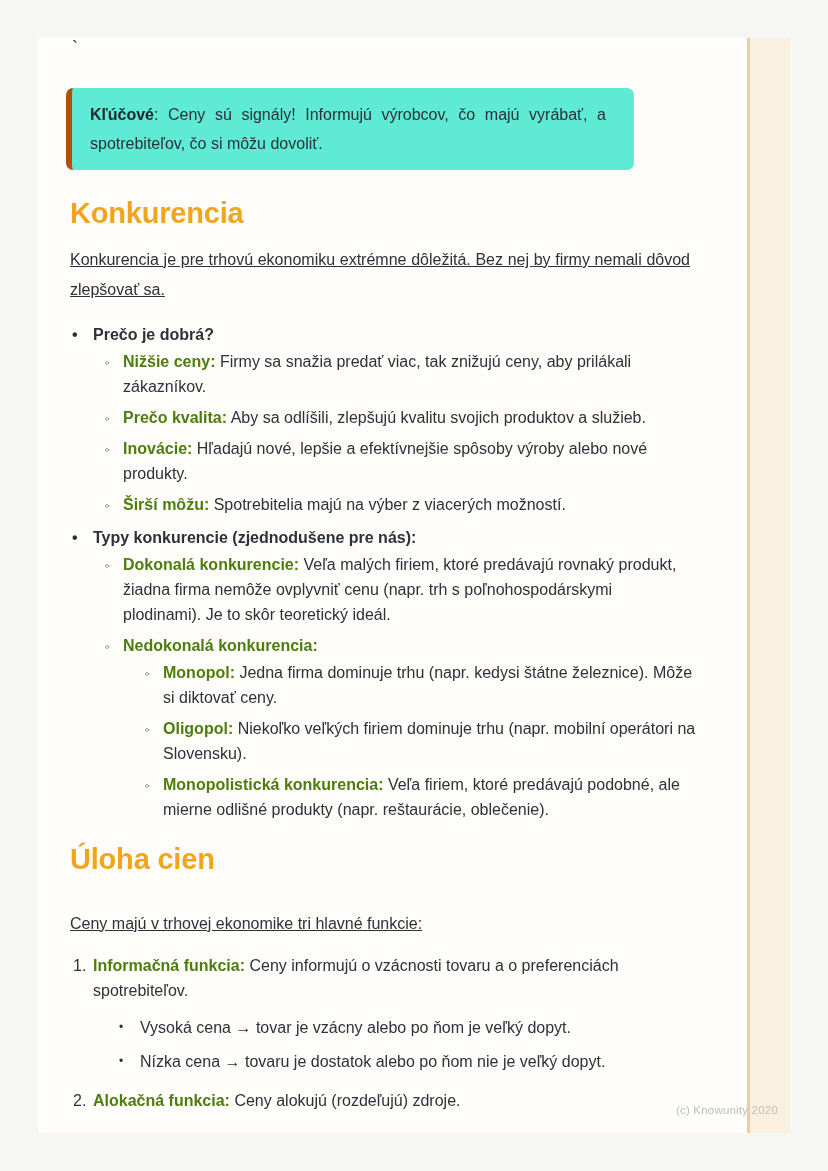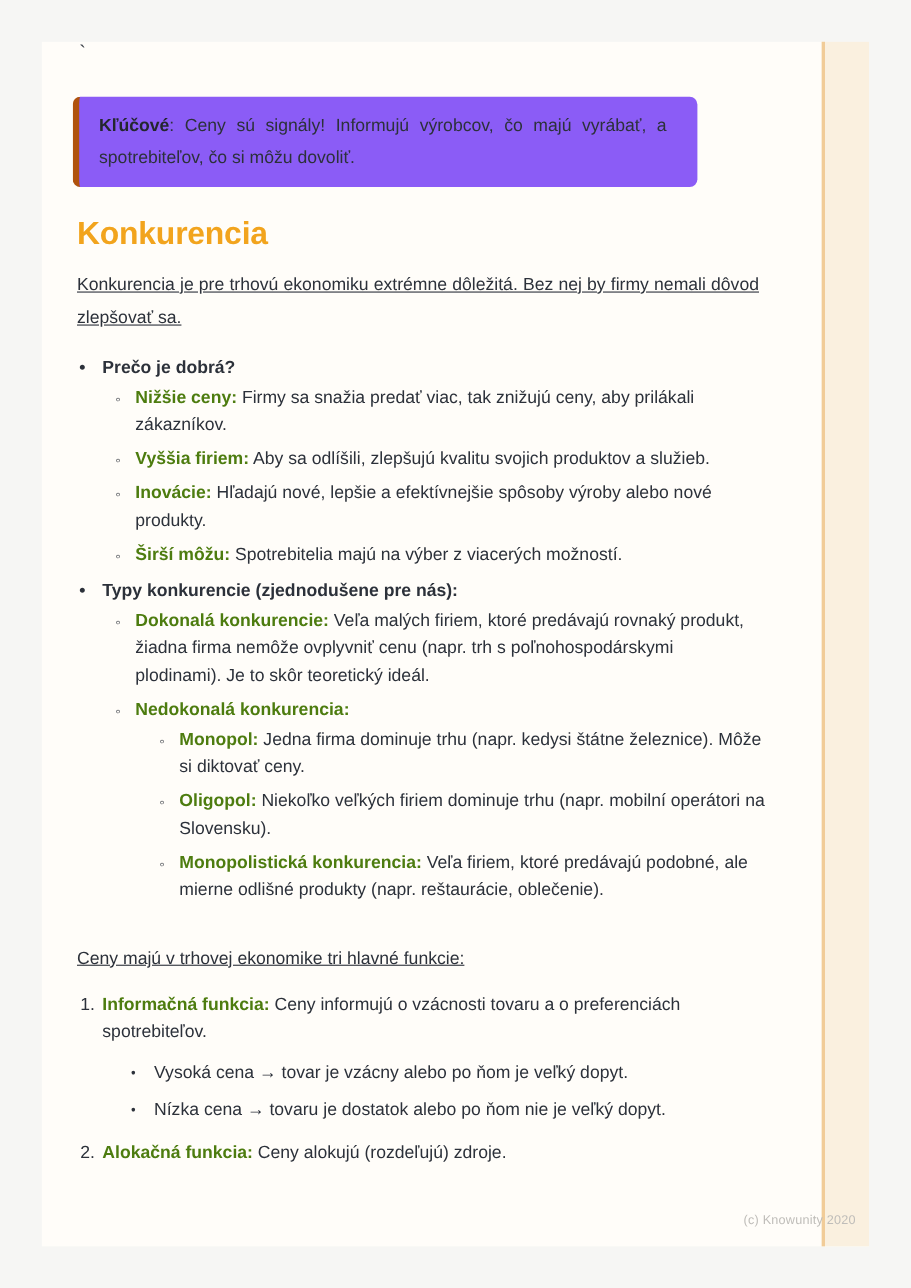--- a/index.html
+++ b/index.html
@@ -20,21 +20,21 @@
   }
   .backtick {
     position:absolute; left:34px; top:0px; font-size:18px; color:#3a3f47; z-index:2;
   }
   .content {
     position:relative; z-index:2; margin-left:32px; width:648px;
     font-size:16px;
   }
   .callout {
     box-sizing:border-box; margin:50px 0 0 -4px; width:568px;
-    background:#8b5cf6; border-left:6px solid #b0520d; border-radius:7px;
+    background:#5eead4; border-left:6px solid #b0520d; border-radius:7px;
     padding:12px 28px 12px 18px; line-height:29px; text-align:justify;
   }
   .callout b { font-weight:bold; color:#23272e; }
   h1 {
     font-size:29px; line-height:30px; font-weight:bold; color:#f2a41d;
     margin:28px 0 0 0; letter-spacing:-0.2px;
   }
   h1.sec2 { margin-top:22px; }
   .para { margin:17px 0 0 0; line-height:29.5px; max-width:620px; text-align:justify;text-decoration:underline; }
   .para2 { margin-top:35px; }
@@ -82,21 +82,21 @@
     <p class="para">Konkurencia je pre trhovú ekonomiku extrémne dôležitá. Bez nej by firmy nemali dôvod zlepšovať sa.</p>
 
     <div class="list">
       <div class="li l1">
         <span class="mk">•</span><span>Prečo je dobrá?</span>
       </div>
       <div class="li l2">
         <span class="mk">◦</span><b class="lead">Nižšie ceny:</b><span> Firmy sa snažia predať viac, tak znižujú ceny, aby prilákali zákazníkov.</span>
       </div>
       <div class="li l2">
-        <span class="mk">◦</span><b class="lead">Vyššia firiem:</b><span> Aby sa odlíšili, zlepšujú kvalitu svojich produktov a služieb.</span>
+        <span class="mk">◦</span><b class="lead">Prečo kvalita:</b><span> Aby sa odlíšili, zlepšujú kvalitu svojich produktov a služieb.</span>
       </div>
       <div class="li l2 w545">
         <span class="mk">◦</span><b class="lead">Inovácie:</b><span> Hľadajú nové, lepšie a efektívnejšie spôsoby výroby alebo nové produkty.</span>
       </div>
       <div class="li l2">
         <span class="mk">◦</span><b class="lead">Širší môžu:</b><span> Spotrebitelia majú na výber z viacerých možností.</span>
       </div>
 
       <div class="grp2">
         <div class="li l1">
@@ -113,20 +113,21 @@
         </div>
         <div class="li l3">
           <span class="mk">◦</span><b class="lead">Oligopol:</b><span> Niekoľko veľkých firiem dominuje trhu (napr. mobilní operátori na Slovensku).</span>
         </div>
         <div class="li l3">
           <span class="mk">◦</span><b class="lead">Monopolistická konkurencia:</b><span> Veľa firiem, ktoré predávajú podobné, ale mierne odlišné produkty (napr. reštaurácie, oblečenie).</span>
         </div>
       </div>
     </div>
 
+    <h1 class="sec2">Úloha cien</h1>
 
     <p class="para para2">Ceny majú v trhovej ekonomike tri hlavné funkcie:</p>
 
     <div class="ol">
       <div class="oli">
         <span class="num">1.</span><b class="lead">Informačná funkcia:</b><span> Ceny informujú o vzácnosti tovaru a o preferenciách spotrebiteľov.</span>
       </div>
       <div class="osub">
         <span class="mk">•</span><span>Vysoká cena → tovar je vzácny alebo po ňom je veľký dopyt.</span>
       </div>

